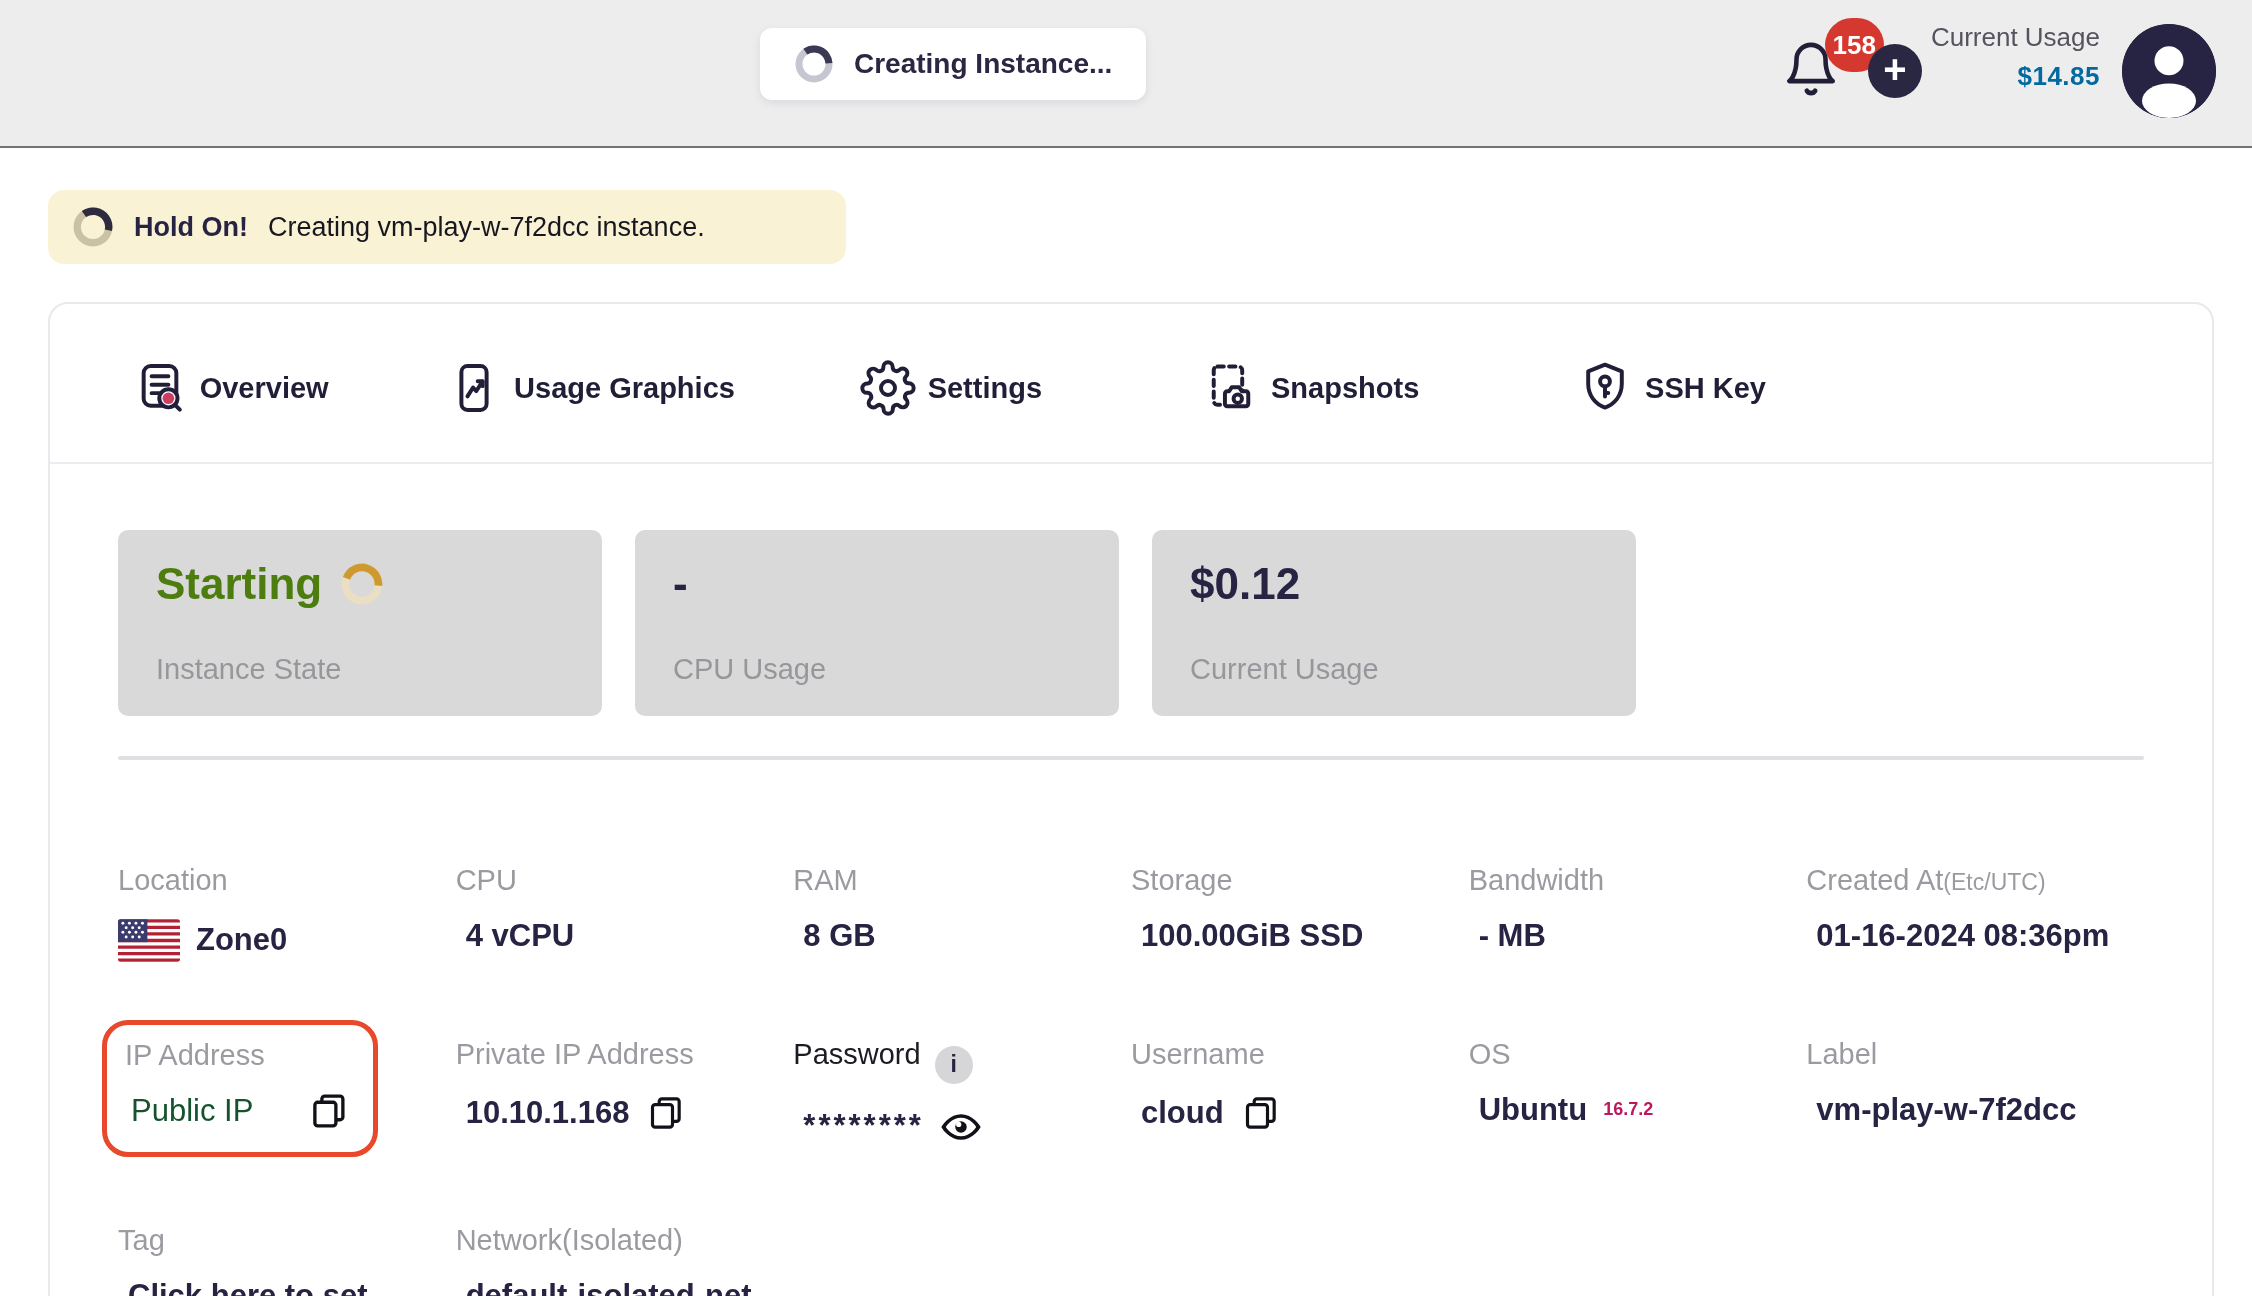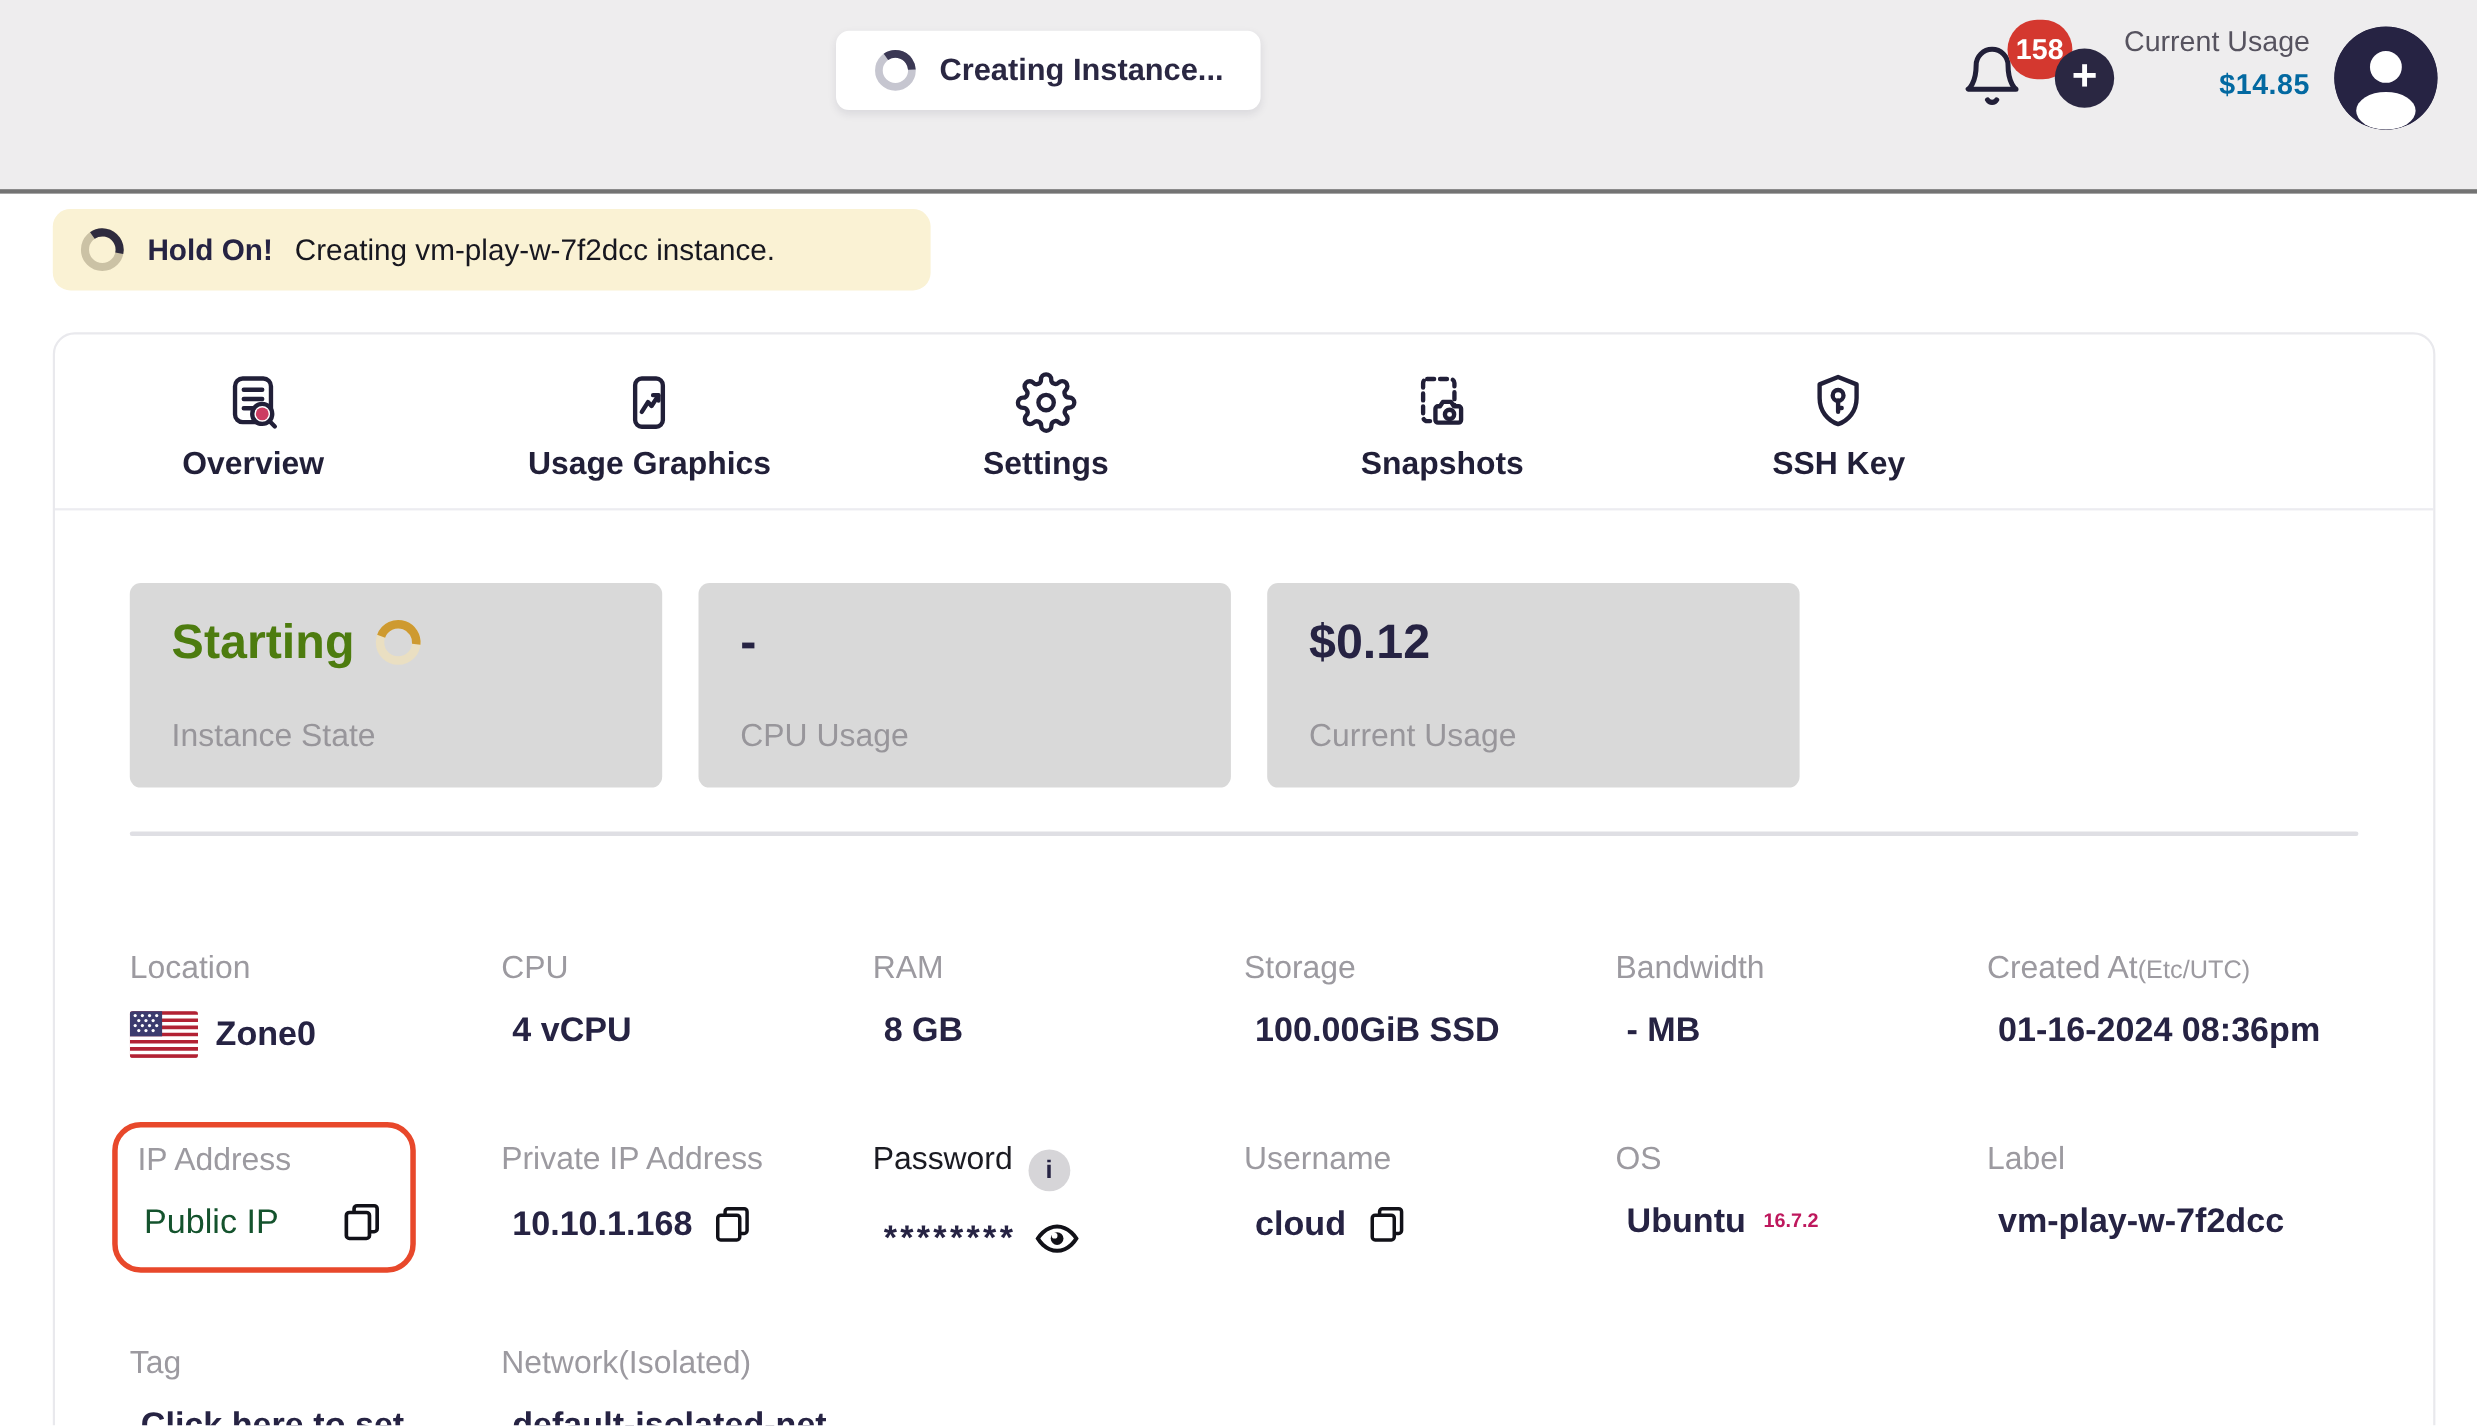--- a/index.html
+++ b/index.html
@@ -4,22 +4,22 @@
 <style>
   * { margin:0; padding:0; box-sizing:border-box; }
   html,body { background:#fff; }
   .screen {
     position:relative; width:2252px; height:1296px; overflow:hidden;
     background:#ffffff; font-family:"Liberation Sans", sans-serif; color:#262343;
   }
 
   
   .topbar {
-    position:absolute; left:0; top:0; width:2252px; height:176px;
-    background:#EEEDEE; border-bottom:4px solid #737373;
+    position:absolute; left:0; top:0; width:2252px; height:148px;
+    background:#EEEDEE; border-bottom:2px solid #737373;
   }
   .status-pill {
     position:absolute; left:760px; top:28px; height:72px; padding:0 34px;
     background:#ffffff; border-radius:12px; display:flex; align-items:center; gap:20px;
     box-shadow:0 3px 8px rgba(40,38,70,.10);
   }
   .status-pill .txt { font-size:28px; font-weight:600; color:#2A2742; }
 
   .bell-wrap { position:absolute; left:1782px; top:40px; width:60px; height:70px; cursor:pointer; }
   .badge {
@@ -47,21 +47,21 @@
 
   
   .card {
     position:absolute; left:48px; top:302px; width:2166px; height:1100px;
     background:#fff; border:2px solid #E9E9ED; border-radius:20px;
   }
   .tabs {
     height:160px; border-bottom:2px solid #ECECF0;
     display:grid; grid-template-columns:repeat(6,1fr);
   }
-  .tab { display:flex; flex-direction:column; align-items:center; justify-content:center; gap:12px; padding-top:10px; cursor:pointer; }
+  .tab { display:flex; flex-direction:row; align-items:center; justify-content:center; gap:12px; padding-top:10px; cursor:pointer; }
   .tab .t-label { font-size:29px; font-weight:700; color:#211F38; }
   .tab svg { display:block; }
 
   .stats { margin:66px 0 0 68px; display:flex; gap:33px; }
   .stat {
     width:484px; height:186px; background:#D9D9D9; border-radius:10px;
     padding:32px 38px 30px; display:flex; flex-direction:column; justify-content:space-between;
   }
   .stat-value { font-size:44px; font-weight:700; color:#262343; display:flex; align-items:center; gap:18px; line-height:1; }
   .stat-value.amber { color:#4d7c0f; }

